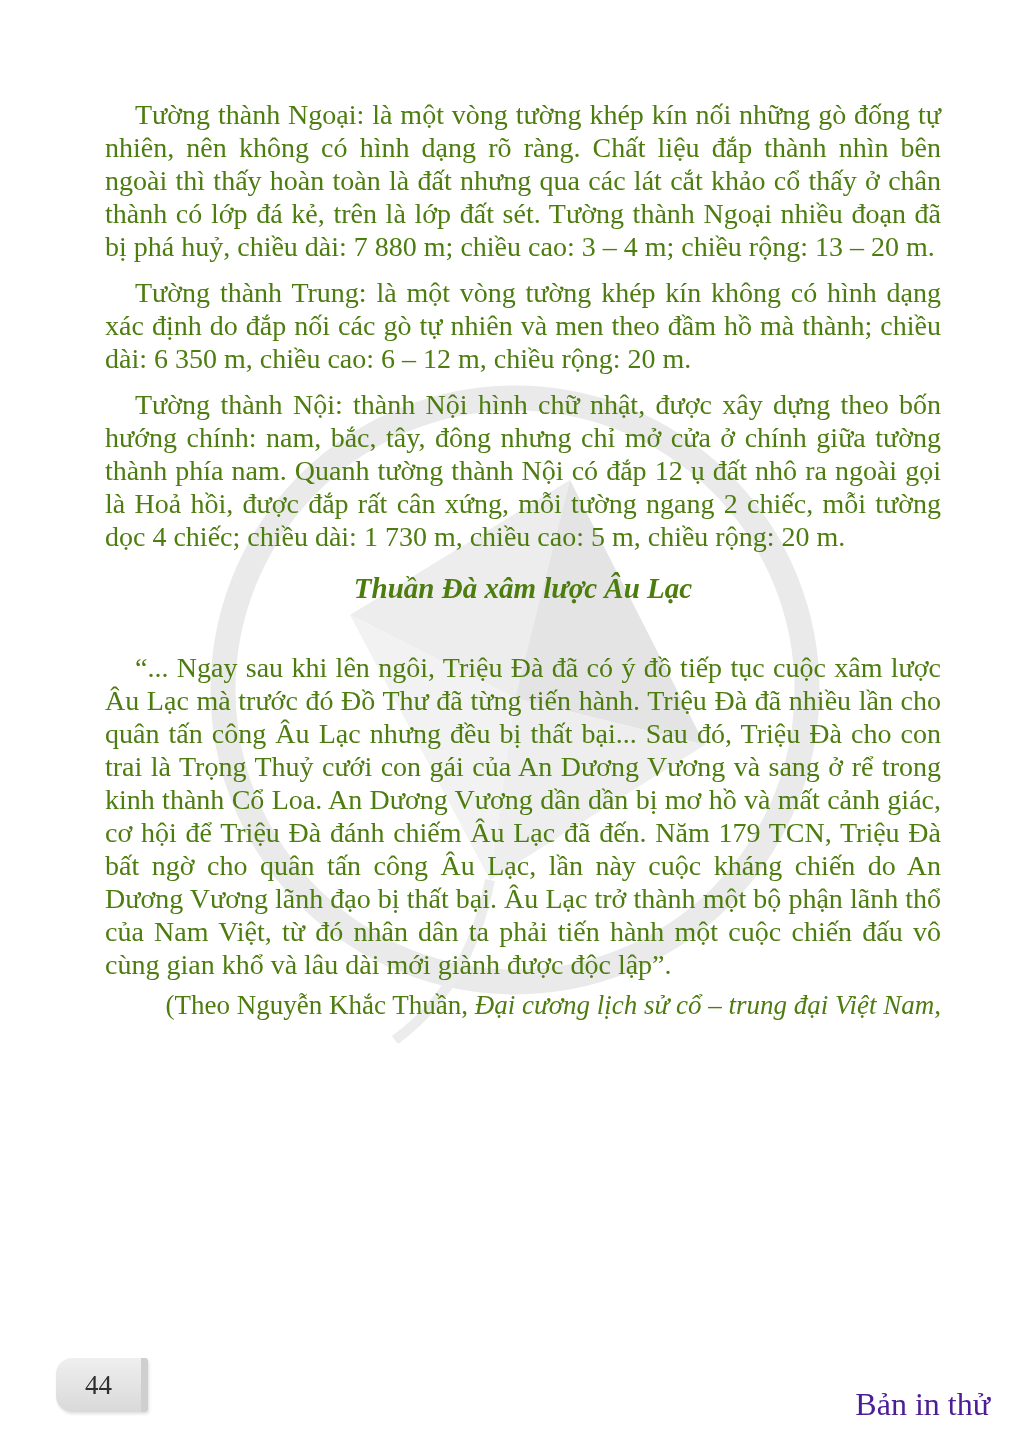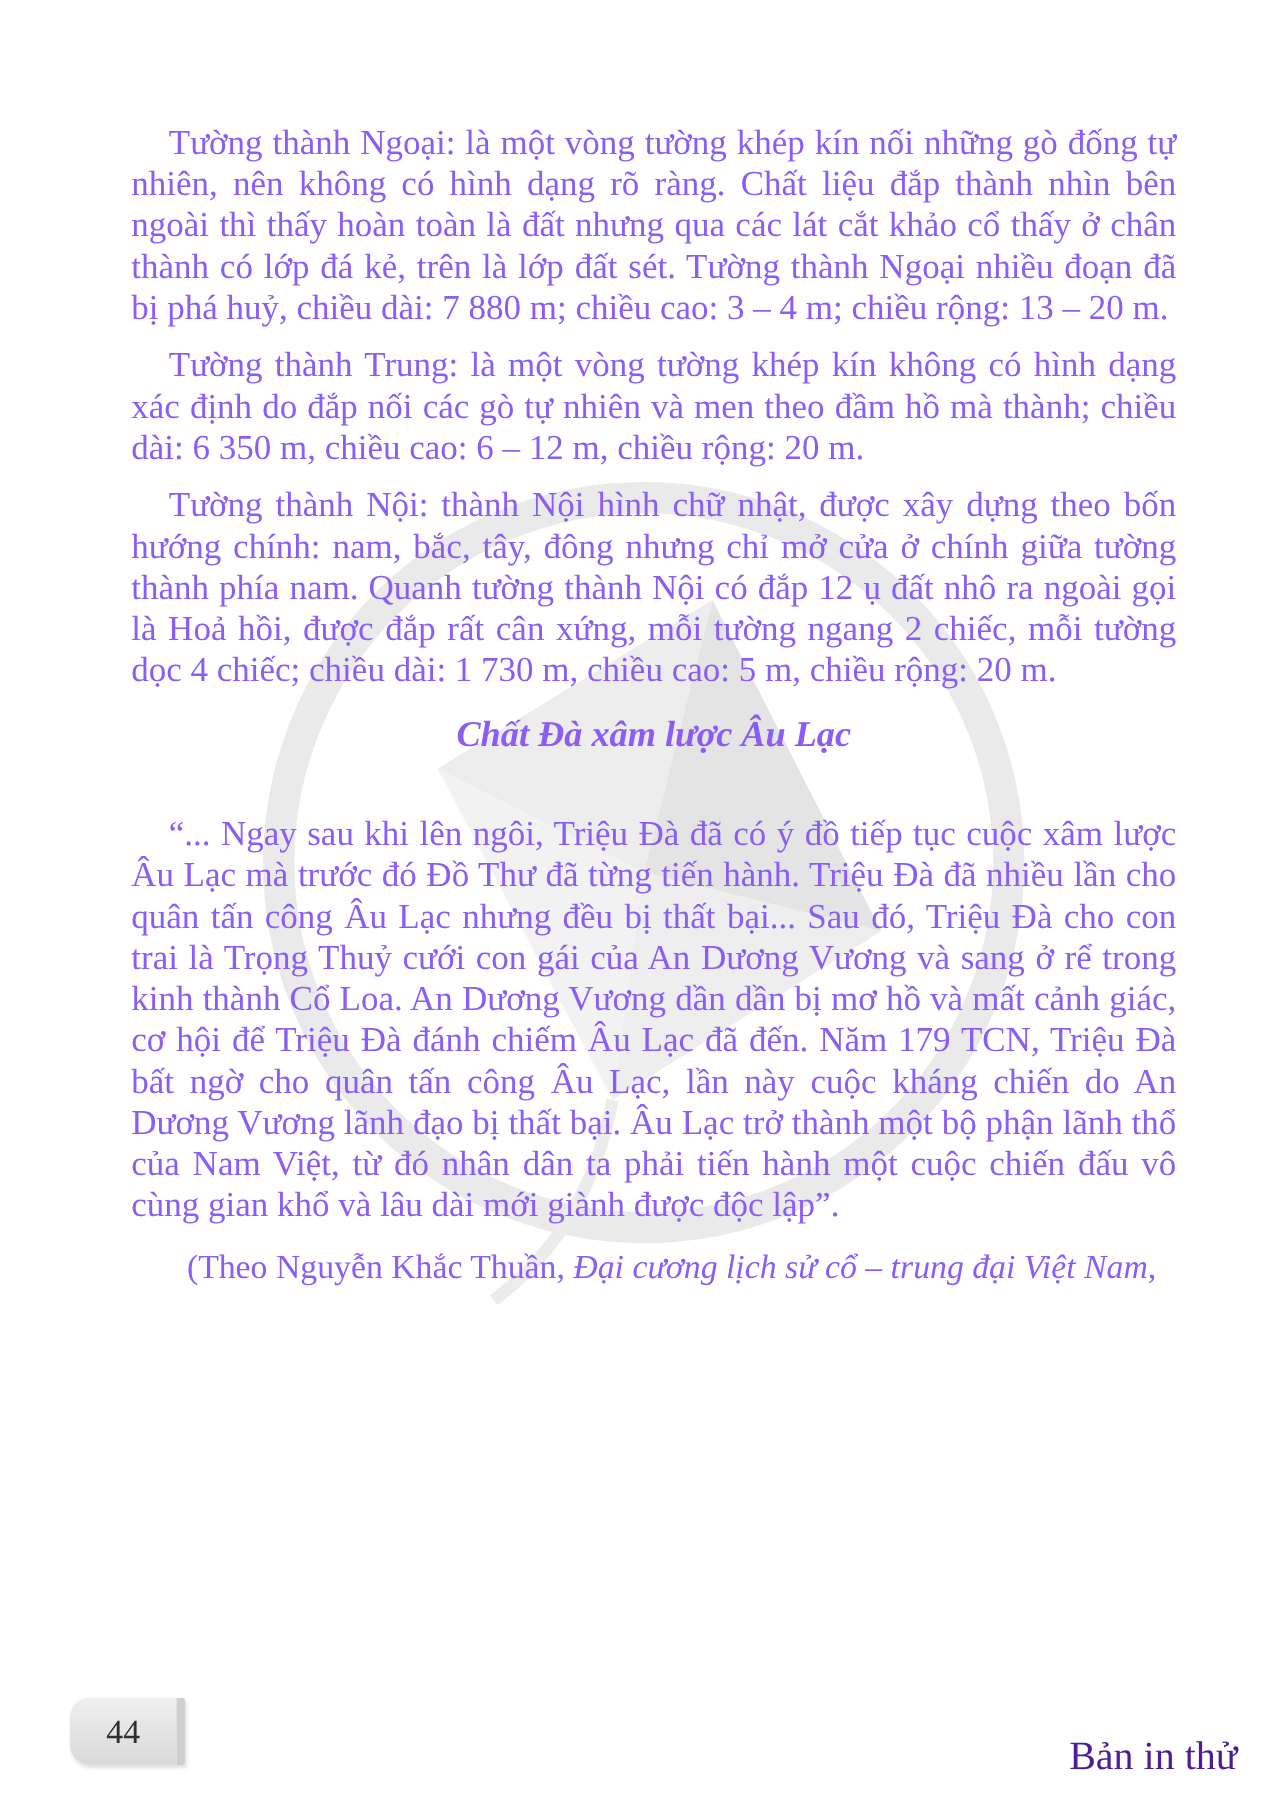--- a/index.html
+++ b/index.html
@@ -10,39 +10,39 @@
     overflow: hidden;
     font-family: "Liberation Serif", "DejaVu Serif", serif;
   }
   .watermark {
     position: absolute; left: 0; top: 0; width: 1022px; height: 1453px;
     z-index: 0; pointer-events: none;
   }
   .text-col {
     position: absolute; left: 105px; top: 98px; width: 836px;
     z-index: 1;
-    color: #8b5cf6;
+    color: #4d7c0f;
   }
   .para {
     font-size: 28px; line-height: 33px;
     text-align: justify;
     text-indent: 30px;
     margin: 0 0 13px 0;
   }
   .section-heading {
     font-size: 29px; line-height: 40px;
     font-weight: bold; font-style: italic;
     text-align: center;
     margin: 15px 0 8px 0;
   }
   .quote-para { margin-bottom: 8px; margin-top: 43px; }
   .citation {
     font-size: 27px; line-height: 33px;
     text-align: right;
-    margin: 16px;
+    margin: 0;
   }
   .citation .book-title { font-style: italic; }
   .page-tab {
     position: absolute; left: 56px; top: 1358px;
     width: 85px; height: 54px;
     background: linear-gradient(#efefef, #d9d9d9);
     border-right: 7px solid #cfcfcf;
     border-radius: 16px 3px 3px 16px;
     box-shadow: 1px 2px 3px rgba(0,0,0,0.12);
     z-index: 1;
@@ -69,21 +69,21 @@
   <polygon points="705,745 490,880 515,698" fill="#eeeeee"></polygon>
   <polygon points="350,615 515,698 490,880" fill="#f2f2f2"></polygon>
   <path d="M 490 880 Q 470 985 395 1040" fill="none" stroke="#ececec" stroke-width="10"></path>
 </svg>
 
 <div class="text-col">
   <p class="para">Tường thành Ngoại: là một vòng tường khép kín nối những gò đống tự nhiên, nên không có hình dạng rõ ràng. Chất liệu đắp thành nhìn bên ngoài thì thấy hoàn toàn là đất nhưng qua các lát cắt khảo cổ thấy ở chân thành có lớp đá kẻ, trên là lớp đất sét. Tường thành Ngoại nhiều đoạn đã bị phá huỷ, chiều dài: 7 880 m; chiều cao: 3 – 4 m; chiều rộng: 13 – 20 m.</p>
   <p class="para">Tường thành Trung: là một vòng tường khép kín không có hình dạng xác định do đắp nối các gò tự nhiên và men theo đầm hồ mà thành; chiều dài: 6 350 m, chiều cao: 6 – 12 m, chiều rộng: 20 m.</p>
   <p class="para">Tường thành Nội: thành Nội hình chữ nhật, được xây dựng theo bốn hướng chính: nam, bắc, tây, đông nhưng chỉ mở cửa ở chính giữa tường thành phía nam. Quanh tường thành Nội có đắp 12 ụ đất nhô ra ngoài gọi là Hoả hồi, được đắp rất cân xứng, mỗi tường ngang 2 chiếc, mỗi tường dọc 4 chiếc; chiều dài: 1 730 m, chiều cao: 5 m, chiều rộng: 20 m.</p>
 
-  <h3 class="section-heading">Chất Đà xâm lược Âu Lạc</h3>
+  <h3 class="section-heading">Thuần Đà xâm lược Âu Lạc</h3>
 
   <p class="para quote-para">“... Ngay sau khi lên ngôi, Triệu Đà đã có ý đồ tiếp tục cuộc xâm lược Âu Lạc mà trước đó Đồ Thư đã từng tiến hành. Triệu Đà đã nhiều lần cho quân tấn công Âu Lạc nhưng đều bị thất bại... Sau đó, Triệu Đà cho con trai là Trọng Thuỷ cưới con gái của An Dương Vương và sang ở rể trong kinh thành Cổ Loa. An Dương Vương dần dần bị mơ hồ và mất cảnh giác, cơ hội để Triệu Đà đánh chiếm Âu Lạc đã đến. Năm 179 TCN, Triệu Đà bất ngờ cho quân tấn công Âu Lạc, lần này cuộc kháng chiến do An Dương Vương lãnh đạo bị thất bại. Âu Lạc trở thành một bộ phận lãnh thổ của Nam Việt, từ đó nhân dân ta phải tiến hành một cuộc chiến đấu vô cùng gian khổ và lâu dài mới giành được độc lập”.</p>
 
   <p class="citation"><span>(Theo Nguyễn Khắc Thuần, </span><span class="book-title">Đại cương lịch sử cổ – trung đại Việt Nam</span><span>,</span></p>
 </div>
 
 <div class="page-tab">
   <span class="num">44</span>
 </div>
 

